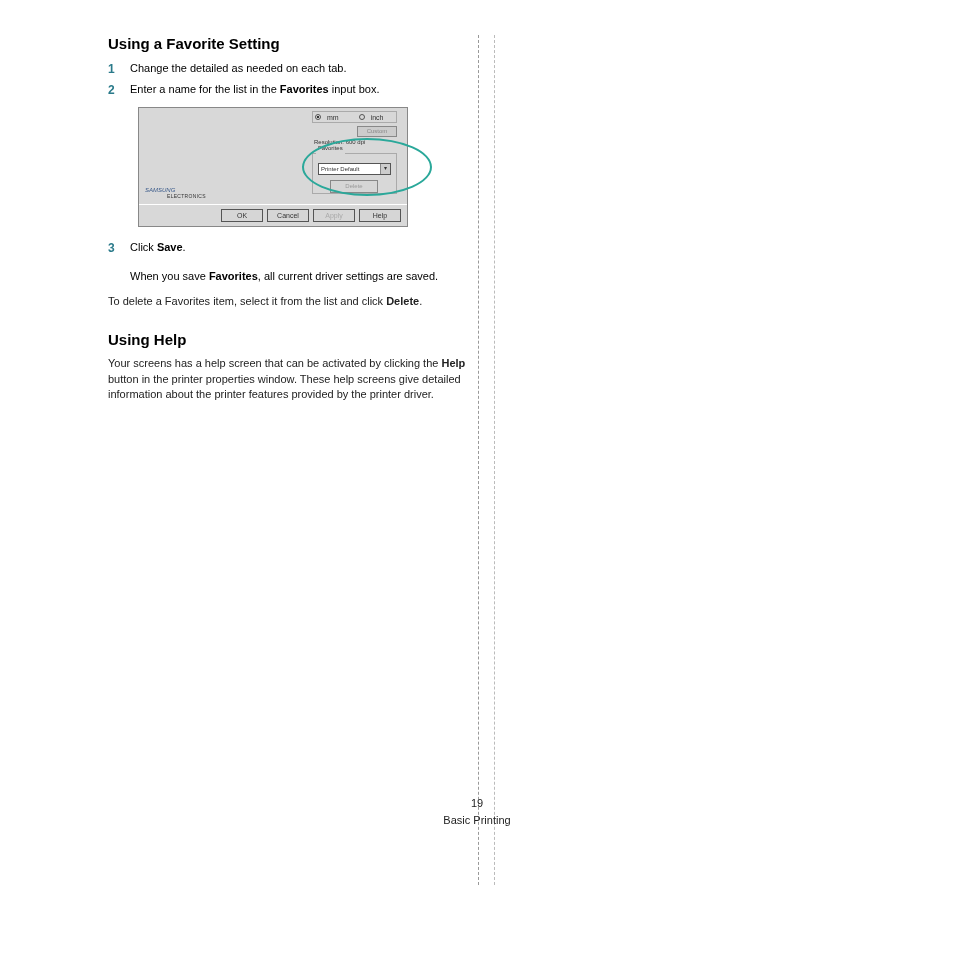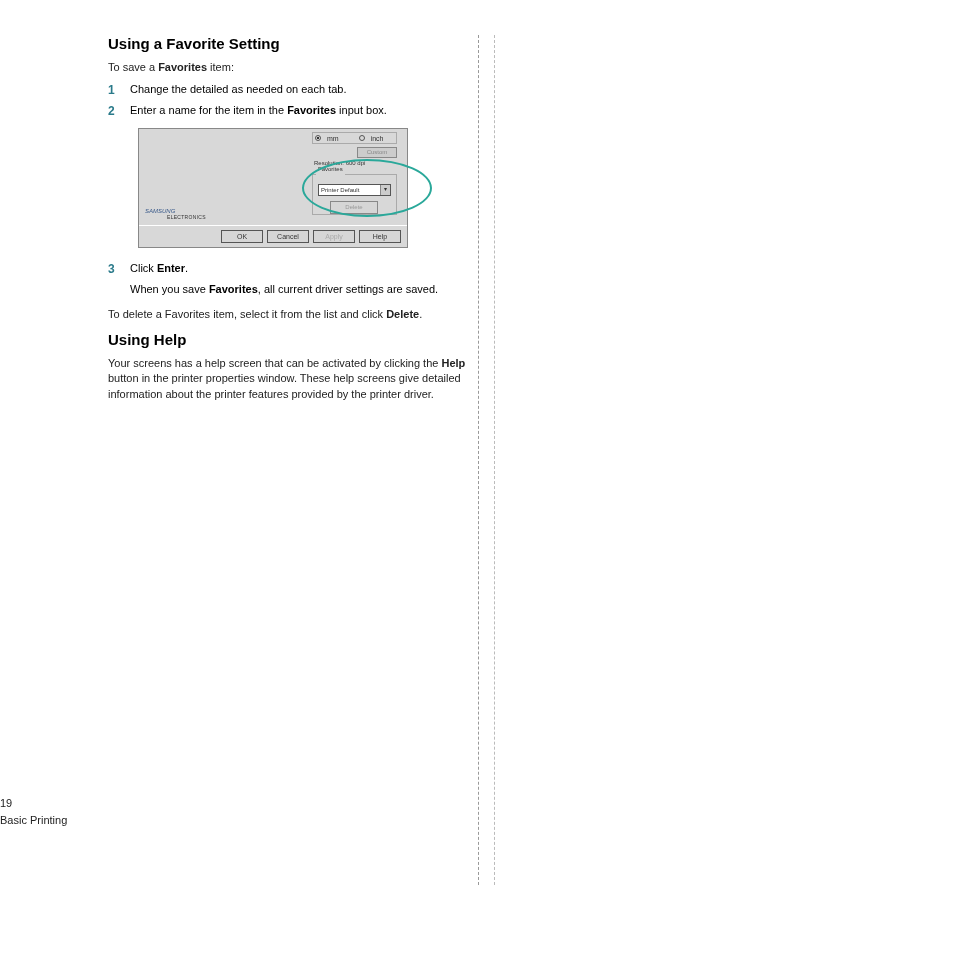--- a/index.html
+++ b/index.html
@@ -49,21 +49,21 @@
   ol.steps li .num {
     position: absolute;
     left: 0;
     top: 0;
     font-weight: bold;
     color: #2a7a8a;
     font-size: 12px;
   }
   ol.steps li .sub {
     display: block;
-    margin-top: 4px;
+    margin-top: 12px;
   }
 
   
   .dialog-fig {
     width: 270px;
     height: 120px;
     margin: 6px 0 12px 30px;
     background: #d8d8d8;
     border: 1px solid #888;
     font-family: Tahoma, sans-serif;
@@ -236,21 +236,21 @@
     width: 0;
     height: 850px;
     border-left: 1px dashed #bbb;
   }
 
   .footer {
     position: absolute;
     left: 0;
     bottom: 28px;
     width: 954px;
-    text-align: left;
+    text-align: center;
     font-size: 11px;
     color: #222;
     line-height: 1.5;
   }
 
   .help-icon {
     display: inline-block;
     width: 12px; height: 14px;
     border: 1px solid #888;
     background: #e8e8e8;
@@ -264,32 +264,29 @@
 </style>
 </head>
 <body>
 
 <div class="page">
 
   <div class="col">
     <h2 class="section-title">Using a Favorite Setting</h2>
 
 
-    <p class="body tight">
-      <span>To save a </span><b>Favorites</b><span> item:</span>
-    </p>
 
     <ol class="steps">
       <li>
         <span class="num">1</span>
         <span>Change the detailed as needed on each tab.</span>
       </li>
       <li>
         <span class="num">2</span>
-        <span>Enter a name for the item in the </span><b>Favorites</b><span> input box.</span>
+        <span>Enter a name for the list in the </span><b>Favorites</b><span> input box.</span>
       </li>
     </ol>
 
     <div class="dialog-fig">
       <div class="dialog-body">
         <div class="units-group">
           <span class="radio checked"></span>
           <span>mm</span>
           <span style="width:8px"></span>
           <span class="radio"></span>
@@ -315,34 +312,34 @@
         <div class="winbtn">OK</div>
         <div class="winbtn">Cancel</div>
         <div class="winbtn disabled">Apply</div>
         <div class="winbtn">Help</div>
       </div>
     </div>
 
     <ol class="steps" style="margin-top:8px">
       <li>
         <span class="num">3</span>
-        <span>Click </span><b>Enter</b><span>.</span>
+        <span>Click </span><b>Save</b><span>.</span>
         <span class="sub">
           <span>When you save </span><b>Favorites</b><span>, all current driver settings are saved.</span>
         </span>
       </li>
     </ol>
 
 
     <p class="body">
       <span>To delete a Favorites item, select it from the list and click </span><b>Delete</b><span>.</span>
     </p>
 
 
-    <h2 class="section-title" style="margin-top:8px">Using Help</h2>
+    <h2 class="section-title" style="margin-top:22px">Using Help</h2>
 
     <p class="body">
       <span>Your screens has a help screen that can be activated by clicking the </span><b>Help</b><span> button in the printer properties window. These help screens give detailed information about the printer features provided by the printer driver.</span>
     </p>
 
   </div>
 
   <div class="col-sep"></div>
   <div class="col-sep2"></div>
 

